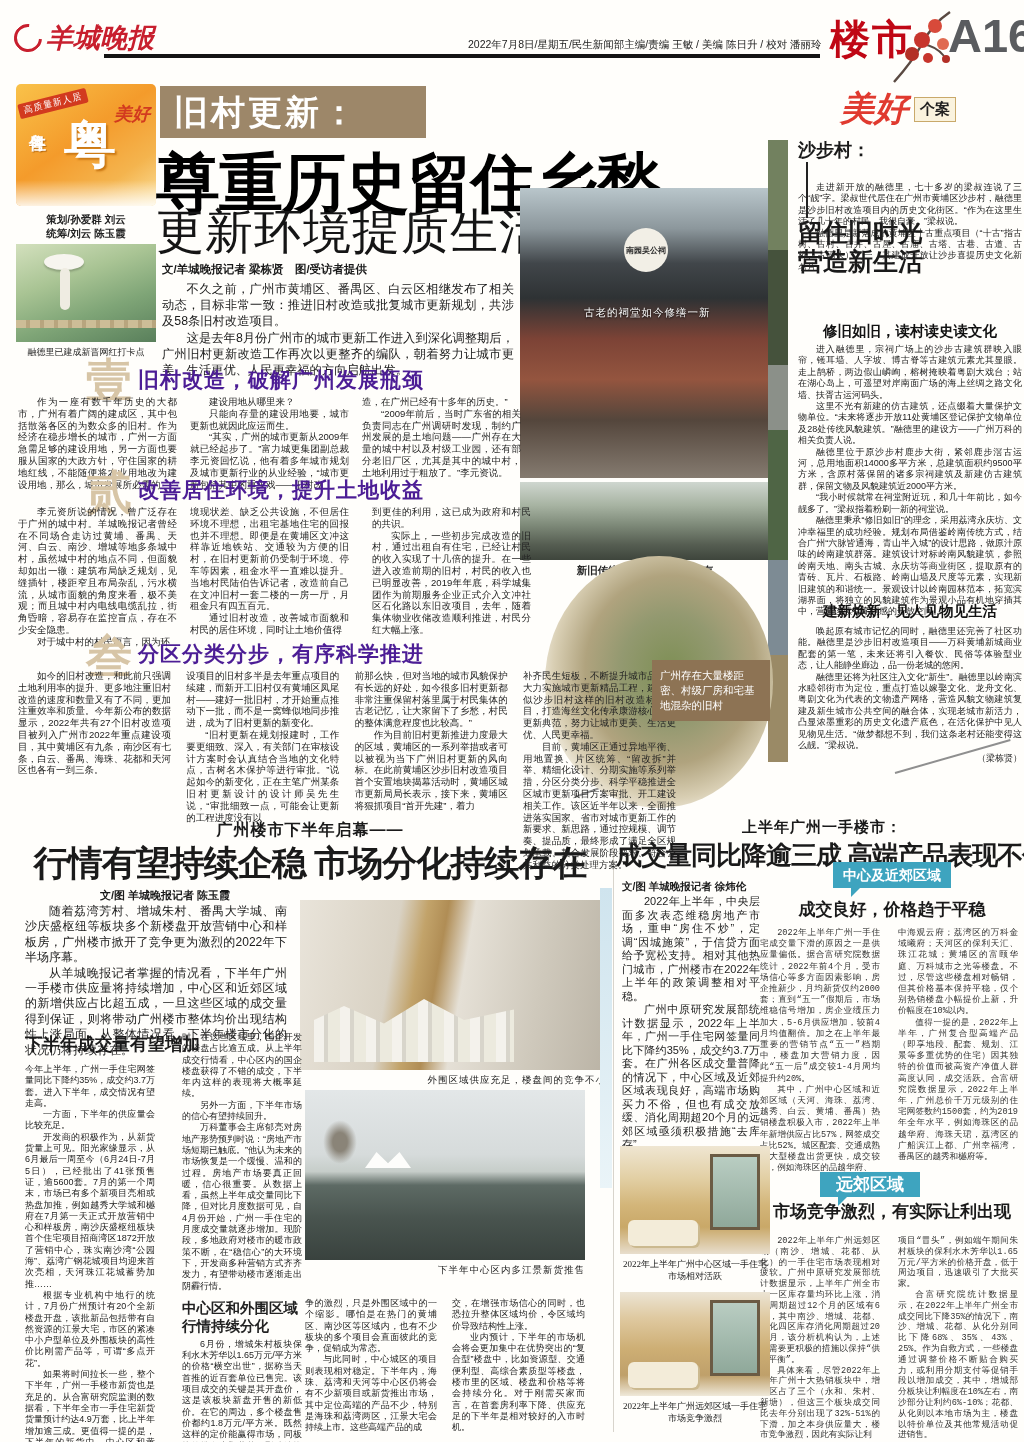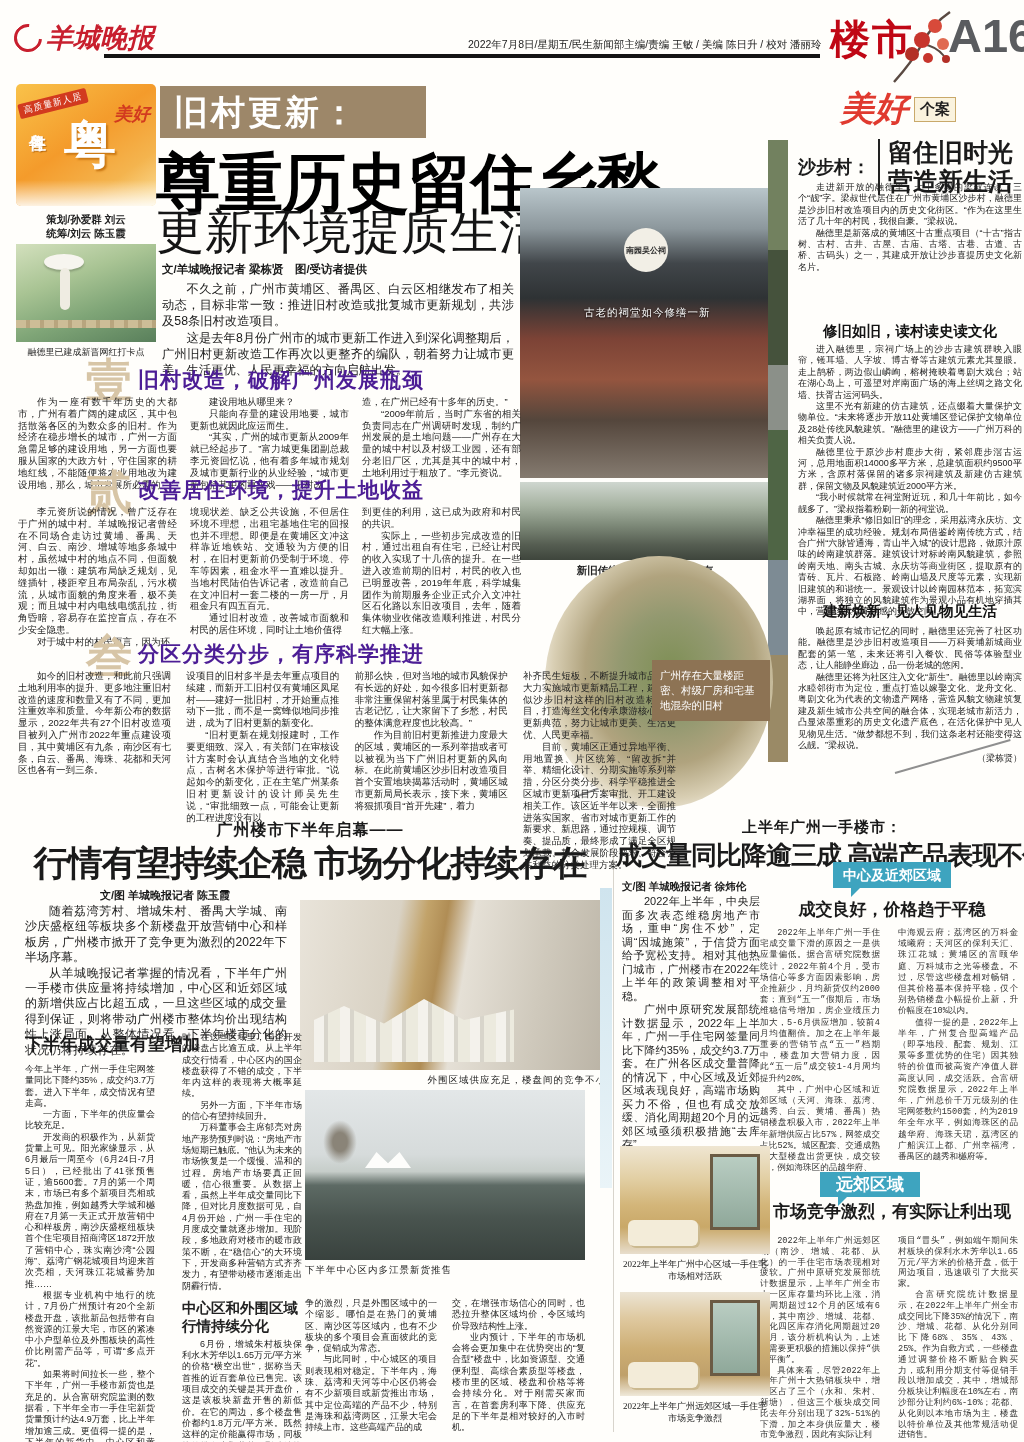--- a/index.html
+++ b/index.html
@@ -65,21 +65,21 @@
   .ghost{font-family:"Liberation Serif","DejaVu Serif",serif;font-size:46px;color:#d7c5a6;font-weight:bold;}
   .sec-title{font-size:21px;font-weight:900;color:#4c1d95;letter-spacing:1px;}
   .sec-row{display:flex;gap:13px;justify-content:space-between;}
   .sec-row .c{flex:0 0 auto;}
   
   .case-strip{left:768px;top:140px;width:20px;height:622px;
     background:linear-gradient(180deg,#72815f 0 110px,#45523c 110px 225px,#8b9089 225px 290px,#4f6545 290px 420px,#7d8b94 420px 515px,#9a8a66 515px 622px);}
   .case-logo{left:840px;top:86px;display:flex;align-items:center;gap:6px;}
   .case-logo .red{font-family:"Liberation Serif",serif;font-style:italic;font-weight:900;font-size:34px;color:#e03a2f;}
   .case-logo .tag{font-size:15px;font-weight:bold;color:#222;border:1px solid #c9a96a;background:#faf3de;padding:2px 5px;}
-  .case-title{left:798px;top:138px;width:224px;display:flex;align-items:center;}
+  .case-title{left:798px;top:138px;width:224px;display:flex;flex-direction:column;}
   .case-village{font-size:18px;font-weight:bold;white-space:nowrap;}
   .case-vrule{width:2px;height:56px;background:#222;margin:0 8px;}
   .case-big{font-size:25px;font-weight:900;line-height:29px;white-space:nowrap;}
   .case-body{width:224px;font-size:9px;line-height:11.4px;color:#222;}
   .case-sub{width:224px;text-align:center;font-size:14.5px;font-weight:900;color:#111;}
   .case-sign{width:224px;text-align:right;font-size:9px;color:#222;}
   
   .mkt-kicker{left:20px;top:820px;width:580px;text-align:center;font-size:16px;font-weight:bold;letter-spacing:1px;}
   .mkt-headline{left:10px;top:840px;width:600px;text-align:center;font-size:35px;font-weight:900;letter-spacing:-1px;white-space:nowrap;}
   .mkt-byline{left:25px;top:888px;width:280px;text-align:center;font-size:11px;font-weight:bold;}
@@ -91,21 +91,21 @@
     clip-path:polygon(0 100%,0 40%,15% 20%,35% 45%,55% 10%,75% 40%,100% 25%,100% 100%);}
   .capA{left:300px;top:1074px;width:306px;text-align:right;font-size:9.5px;color:#222;
         font-family:"Liberation Serif","DejaVu Serif",serif;letter-spacing:1px;}
   .mkt-sub1{left:25px;top:1032px;font-size:17.5px;font-weight:900;white-space:nowrap;}
   .mcol{font-size:9px;line-height:11.3px;color:#222;}
   .mkt-sub2{font-size:14.5px;font-weight:900;line-height:18px;text-indent:0 !important;margin:7px 0 4px 0;text-align:left;}
   .photoB{left:305px;top:1090px;width:280px;height:170px;
     background:linear-gradient(180deg,#e3e7e8 0%,#d6dbdb 38%,#c6cdc9 48%,#5d6a64 56%,#49544f 75%,#39423e 100%);}
   .tentB{position:absolute;left:60px;top:62px;width:46px;height:16px;background:#fdfdfb;clip-path:polygon(0 100%,25% 0,50% 70%,75% 0,100% 100%);}
   .treeB{position:absolute;left:18px;top:30px;width:34px;height:44px;background:radial-gradient(#8a8478 30%,transparent 70%);}
-  .capB{left:305px;top:1264px;width:280px;text-align:left;font-size:9.5px;color:#222;
+  .capB{left:305px;top:1264px;width:280px;text-align:right;font-size:9.5px;color:#222;
         font-family:"Liberation Serif","DejaVu Serif",serif;letter-spacing:1px;}
   
   .vdiv{left:613px;top:836px;width:1px;height:596px;background:#d8d4cc;}
   .bluewash{left:600px;top:888px;width:12px;height:300px;background:linear-gradient(180deg,#cfe4ee,#eaf4f8);}
   .hy-kicker{left:620px;top:818px;width:404px;text-align:center;font-size:15px;font-weight:bold;letter-spacing:1px;}
   .hy-headline{left:616px;top:838px;width:408px;text-align:center;font-size:26px;font-weight:900;letter-spacing:-1px;white-space:nowrap;}
   .hy-byline{left:622px;top:880px;font-size:10.5px;font-weight:bold;}
   .badge{background:#3ea4bf;color:#fff;font-weight:bold;text-align:center;}
   .badge:after{content:"";position:absolute;left:18px;bottom:-9px;border:5px solid transparent;border-top-color:#3ea4bf;border-left-color:#3ea4bf;}
   .badge1{left:833px;top:862px;width:118px;height:26px;font-size:14px;line-height:26px;}
@@ -207,21 +207,21 @@
   <div class="abs sec-title" style="left:138px;top:476px;">改善居住环境，提升土地收益</div>
   <div class="abs sec-row" style="left:18px;top:506px;width:502px;">
     <div class="col c" style="width:159px;">
         <p>李元资所说的情况，曾广泛存在于广州的城中村。羊城晚报记者曾经在不同场合走访过黄埔、番禺、天河、白云、南沙、增城等地多条城中村，虽然城中村的地点不同，但面貌却如出一辙：建筑布局缺乏规划，见缝插针，楼距窄且布局杂乱，污水横流，从城市面貌的角度来看，极不美观；而且城中村内电线电缆乱拉，街角昏暗，容易存在监控盲点，存在不少安全隐患。</p>
         <p>对于城中村的村民而言，因为环</p>
       </div>
     <div class="col c cont" style="width:159px;">
         <p>境现状差、缺乏公共设施，不但居住环境不理想，出租宅基地住宅的回报也并不理想。即便是在黄埔区文冲这样靠近地铁站、交通较为方便的旧村，在旧村更新前仍受制于环境、停车等因素，租金水平一直难以提升。当地村民陆伯告诉记者，改造前自己在文冲旧村一套二楼的一房一厅，月租金只有四五百元。</p>
         <p>通过旧村改造，改善城市面貌和村民的居住环境，同时让土地价值得</p>
       </div>
-    <div class="col c cont" style="width:159px;">
+    <div class="col c cont" style="width:159px;margin-left:10px;">
         <p>到更佳的利用，这已成为政府和村民的共识。</p>
         <p>实际上，一些初步完成改造的旧村，通过出租自有住宅，已经让村民的收入实现了十几倍的提升。在一些进入改造前期的旧村，村民的收入也已明显改善，2019年年底，科学城集团作为前期服务企业正式介入文冲社区石化路以东旧改项目，去年，随着集体物业收储改造顺利推进，村民分红大幅上涨。</p>
       </div>
   </div>
 
   <div class="abs ghost" style="left:86px;top:626px;">叁</div>
   <div class="abs sec-title" style="left:138px;top:640px;">分区分类分步，有序科学推进</div>
   <div class="abs sec-row" style="left:18px;top:670px;width:658px;">
     <div class="col c" style="width:153px;">
         <p>如今的旧村改造，和此前只强调土地利用率的提升、更多地注重旧村改造的速度和数量又有了不同，更加注重效率和质量。今年新公布的数据显示，2022年共有27个旧村改造项目被列入广州市2022年重点建设项目，其中黄埔区有九条，南沙区有七条，白云、番禺、海珠、花都和天河区也各有一到三条。</p>

